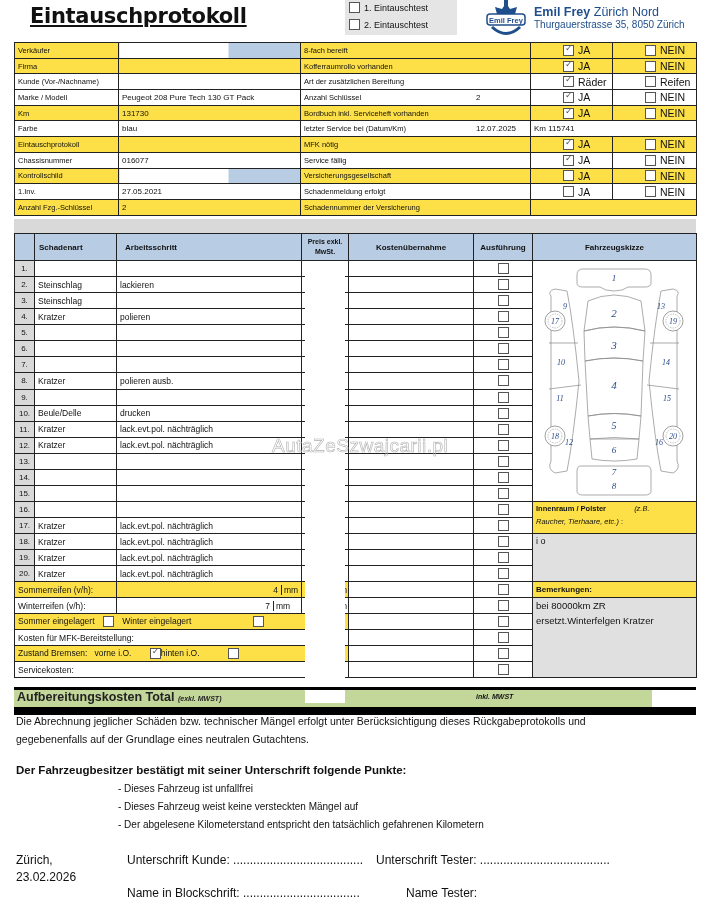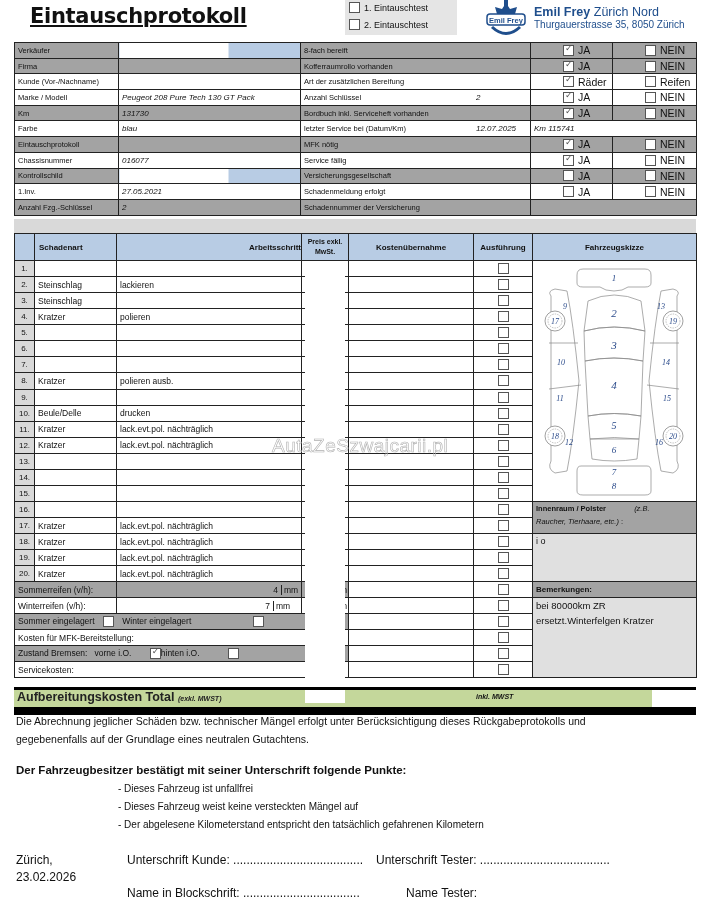--- a/index.html
+++ b/index.html
@@ -10,26 +10,26 @@
   .testrow { position: absolute; left: 4px; font-size: 9px; display: flex; align-items: center; gap: 4px; }
   .cb { display: inline-block; width: 11px; height: 11px; border: 1px solid #555; background: #fff; position: relative; vertical-align: middle; }
   .cb.on::after { content: "✓"; position: absolute; left: 1px; top: -3px; font-size: 9px; color: #555; }
   .logo { left: 484px; top: 0; width: 44px; height: 40px; }
   .brand { left: 534px; top: 5px; font-size: 12.5px; color: #1f4e8c; }
   .brand b { font-weight: bold; }
   .addr { left: 534px; top: 19px; font-size: 10px; color: #1f4e8c; }
 
   .tbl { position: absolute; border-collapse: collapse; table-layout: fixed; font-size: 7.5px; }
   .tbl td { border: 1px solid #222; padding: 0 3px; height: 15.7px; white-space: nowrap; overflow: hidden; }
-  .blue { background: #a3a3a3; }
+  .blue { background: #fde047; }
   .white { background: #fff; }
   .grey { background: #e0e0e0; }
   .big { font-size: 10.5px; }
   .chk { display: flex; align-items: center; gap: 4px; padding-left: 29px; }
-  .val { font-size: 8px; font-style: italic; }
+  .val { font-size: 8px; }
 
   .sep { left: 14px; top: 219px; width: 682px; height: 14px; background: #d9d9d9; }
 
   .dtbl { position: absolute; left: 14px; top: 233px; border-collapse: collapse; table-layout: fixed; font-size: 8.5px; }
   .dtbl td { border: 1px solid #222; height: 16px; padding: 0 3px; white-space: nowrap; overflow: hidden; }
   .dtbl .num { background: #d9d9d9; text-align: center; font-size: 8px; }
   .dtbl th { background: #b8cce4; border: 1px solid #222; font-size: 8px; font-weight: bold; height: 27px; }
   .sketch-cell { vertical-align: top; padding: 0 !important; background: #fff; }
   .abox { display: block; margin: 0 auto; width: 11px; height: 11px; border: 1px solid #555; background: #fff; }
 
@@ -259,21 +259,21 @@
       <col style="width:185px">
       <col style="width:47px">
       <col style="width:125px">
       <col style="width:59px">
       <col style="width:164px">
   </colgroup>
   <thead>
     <tr>
       <th></th>
       <th style="text-align:left;padding-left:4px">Schadenart</th>
-      <th style="text-align:right;padding-left:20px">Arbeitsschritt</th>
+      <th style="text-align:left;padding-left:8px">Arbeitsschritt</th>
       <th style="font-size:7px;white-space:normal;line-height:10px">Preis exkl. MwSt.</th>
       <th>Kostenübernahme</th>
       <th>Ausführung</th>
       <th>Fahrzeugskizze</th>
     </tr>
   </thead>
   <tbody id="dmg-body">
       <tr>
         <td class="num">1.</td>
         <td></td>

